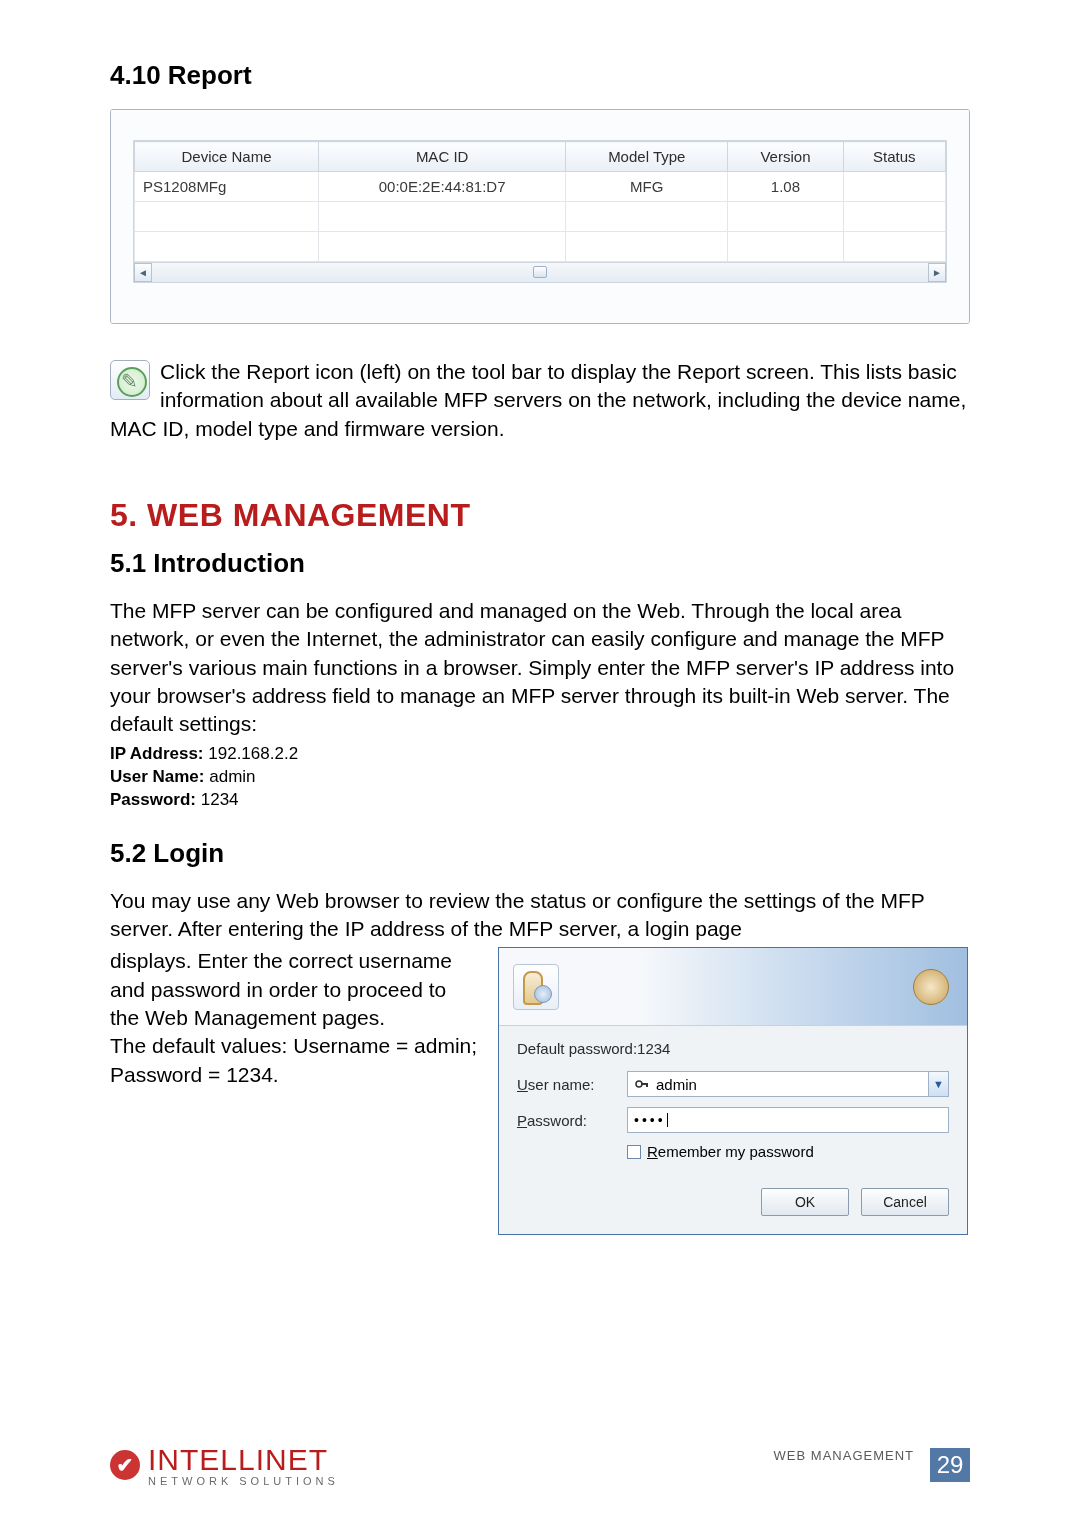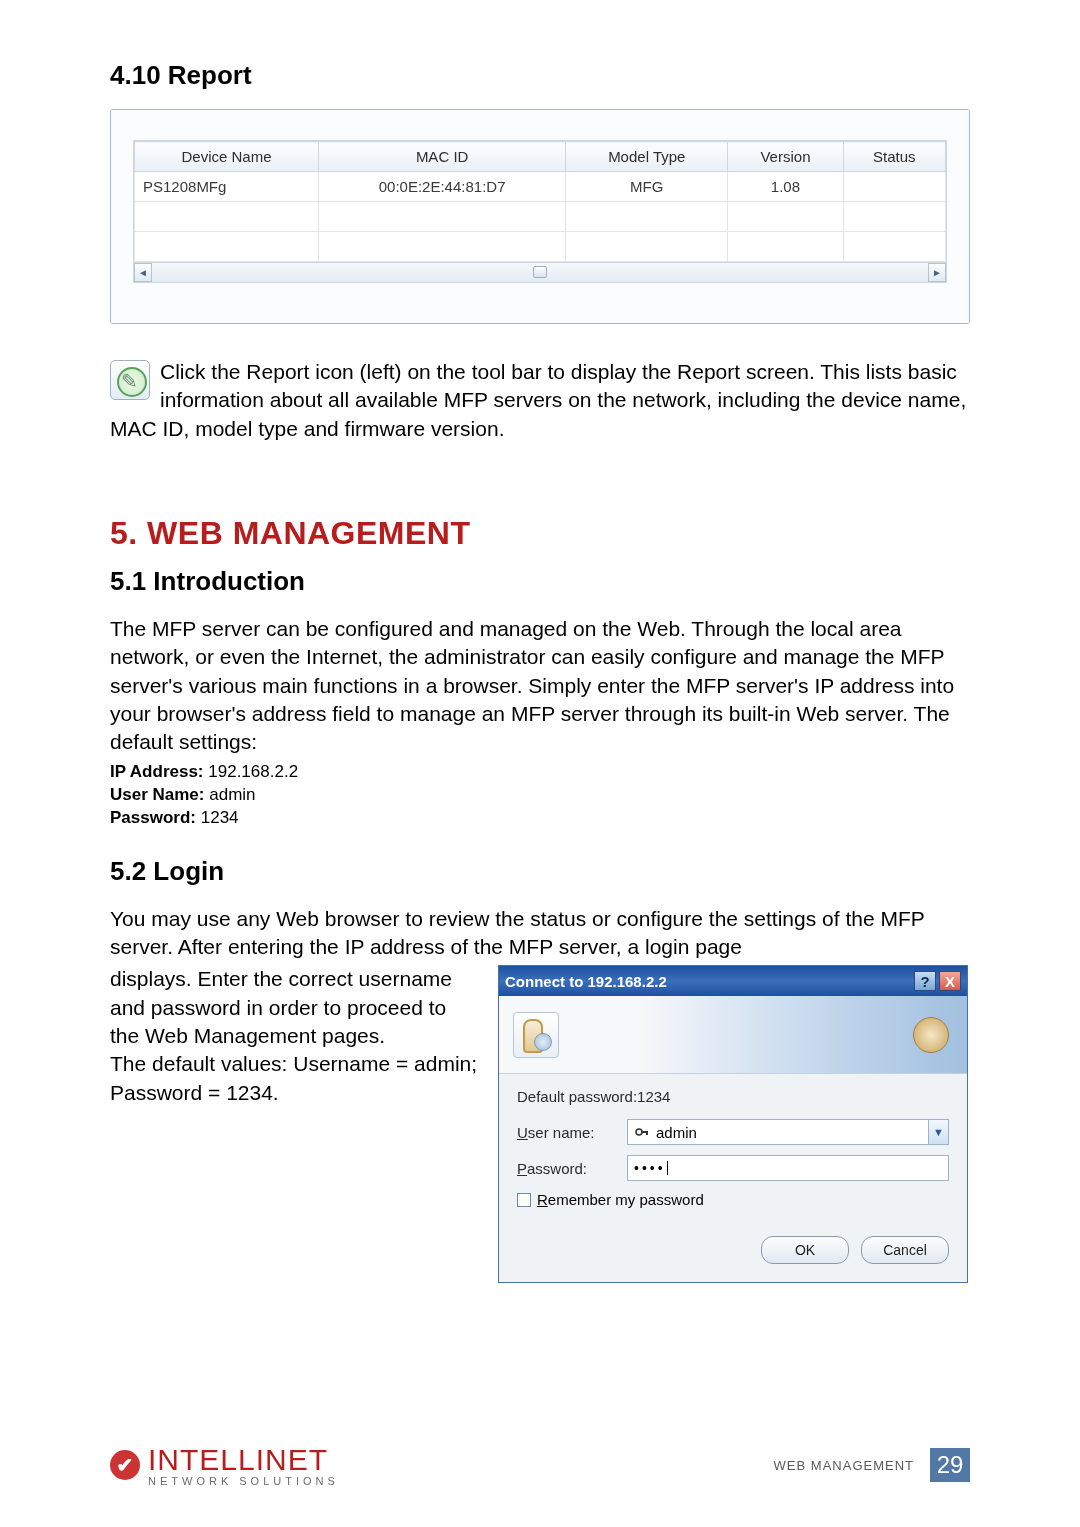--- a/index.html
+++ b/index.html
@@ -126,21 +126,21 @@
     transform:translateX(-50%);
     border:1px solid #9fb0c8;
     border-radius:2px;
     background: linear-gradient(#fff,#d9e3ee);
   }
   .hscroll .arrow.r { margin-left:auto; }
   
   .body-text {
     font-size: 21px;
     line-height: 1.35;
-    margin-bottom: 48px;
+    margin-bottom: 30px;
   }
   .report-icon-inline {
     float:left;
     width:40px; height:40px;
     margin: 2px 10px 4px 0;
     border:1px solid #a3afc0;
     border-radius:5px;
     position:relative;
     background:linear-gradient(#fff,#e3ecf4);
   }
@@ -291,41 +291,42 @@
     font-family: Arial;
   }
   .textbox .dots { letter-spacing:3px; font-size:14px; }
   .caret {
     display:inline-block;
     width:1px; height:14px;
     background:#000;
     margin-left:1px;
   }
   .remember-row {
+    margin-left:110px;
     display:flex;
     align-items:center;
     gap:6px;
     margin-bottom: 28px;
   }
   .chk {
     width:14px; height:14px;
     border:1px solid #6d8aaa;
     background:#fff;
   }
   .remember-row .rlabel .ul { text-decoration:underline; }
   .login-buttons {
     display:flex;
     justify-content:flex-end;
     gap:12px;
   }
   .dlg-btn {
     min-width:88px;
     height:28px;
     border:1px solid #8a9bb0;
-    border-radius:12px;
+    border-radius:2px;
     background:linear-gradient(#fdfefe,#e1e8f0);
     display:flex; align-items:center; justify-content:center;
     font-size:14px;
     color:#1f1f1f;
   }
   
   .footer {
     position:absolute;
     left:110px; right:110px;
     bottom: 40px;
@@ -357,21 +358,21 @@
   }
   .logo .brand .tag {
     font-size:11px;
     letter-spacing:4px;
     color:#6b6b6b;
     margin-top:-2px;
   }
   .footer-right {
     margin-left:auto;
     display:flex;
-    align-items:center;
+    align-items:flex-start;
     gap:16px;
   }
   .foot-section {
     font-size:13px;
     letter-spacing:1px;
     color:#5a5a5a;
   }
   .page-badge {
     width:40px; height:34px;
     background:#5278a6;
@@ -458,27 +459,20 @@
 
 <div class="section-title">5.2  Login</div>
 
 <div class="body-text" style="margin-bottom:0;">You may use any Web browser to review the status or configure the settings of the MFP server. After entering the IP address of the MFP server, a login page</div>
 
 <div class="login-row">
   <div class="login-left" style="white-space:pre-line;">displays. Enter the correct username and password in order to proceed to the Web Management pages.
 The default values: Username = admin; Password = 1234.</div>
 
   <div class="login-dialog">
-    <div class="login-titlebar">
-      <span>Connect to 192.168.2.2</span>
-      <div class="login-title-controls">
-        <div class="lt-btn help">?</div>
-        <div class="lt-btn close2">X</div>
-      </div>
-    </div>
     <div class="login-banner">
       <div class="banner-icon"></div>
       <div class="banner-right-key"></div>
     </div>
     <div class="login-body">
       <div class="login-hint">Default password:1234</div>
 
       <div class="login-field-row">
         <div class="lbl">
           <span class="ul">U</span><span>ser name:</span>

